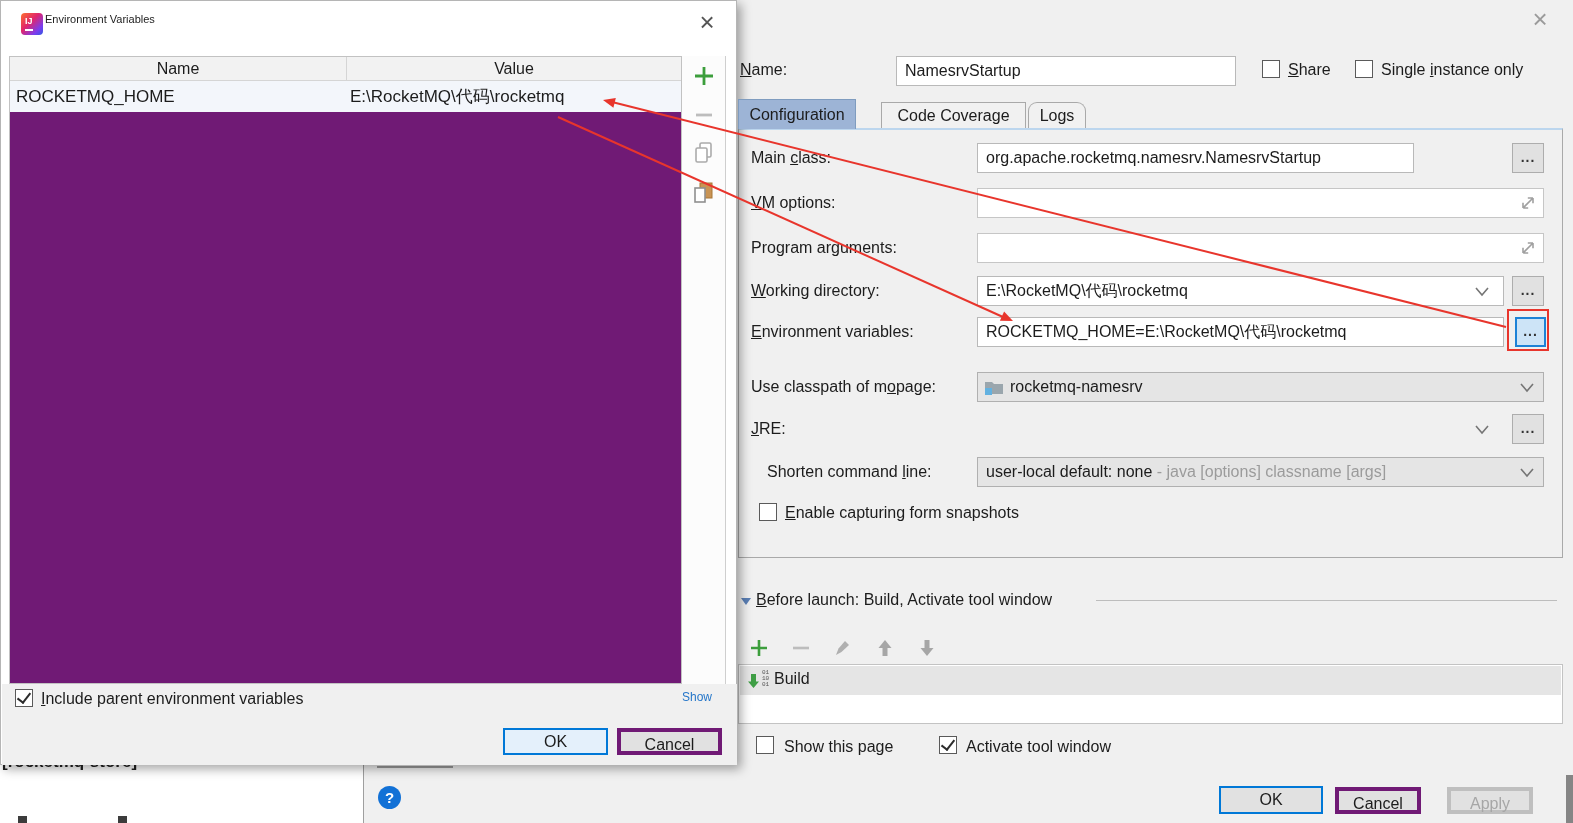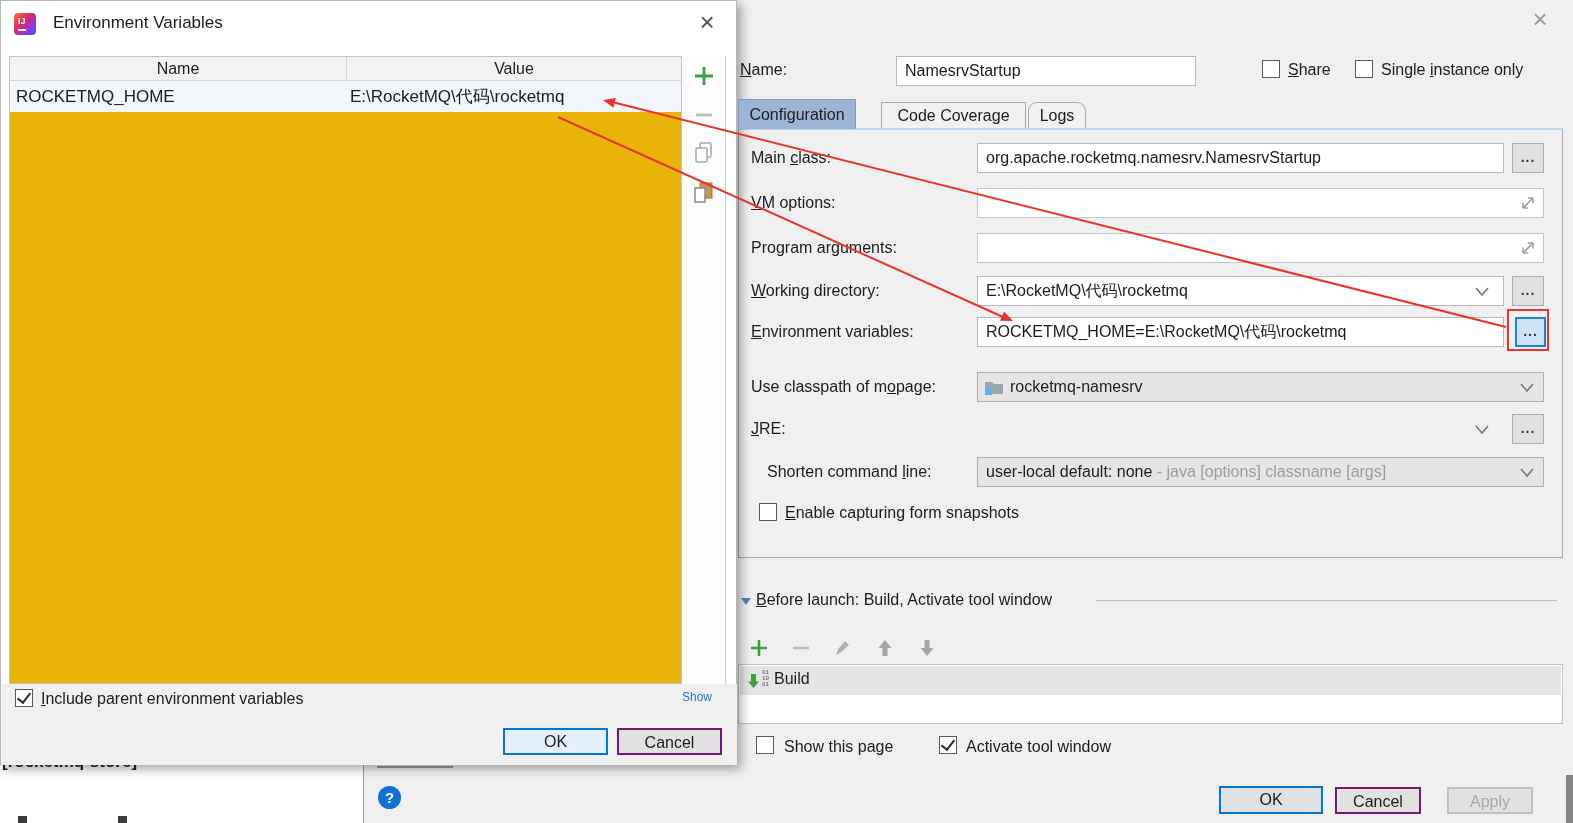--- a/index.html
+++ b/index.html
@@ -19,21 +19,21 @@
   
   #run-dialog { position:absolute; left:363px; top:0; width:1210px; height:823px;
     background:#f0f0f0; border-left:1px solid #9f9f9f; }
   .close-x { font-size:26px; line-height:30px; text-align:center; cursor:default; }
   .field { background:#fff; border:1px solid #b9b9b9; font-size:16px; line-height:28px;
     padding:0 8px; white-space:nowrap; overflow:hidden; }
   .combo-gray { background:#e5e5e5; border:1px solid #b0b0b0; }
   .btn-dots { background:#e1e1e1; border:1px solid #adadad; font-size:14px; font-weight:bold;
     text-align:center; line-height:26px; letter-spacing:1px; color:#333; }
   .btn-dots.focused { background:#cde4f7; border:2px solid #1e82d6; line-height:24px; }
-  .btn { background:#e1e1e1; border:2px solid #701a75; font-size:16px; text-align:center; color:#1c1c1c; }
+  .btn { background:#e1e1e1; border:4px solid #701a75; font-size:16px; text-align:center; color:#1c1c1c; }
   .btn.focus-blue { border:2px solid #0078d7; }
   .cb { width:18px; height:18px; background:#fff; border:1px solid #5a5a5a; position:absolute; }
   .cb.checked::after { content:""; position:absolute; left:4px; top:0px; width:6px; height:11px;
     border-right:2px solid #2b2b2b; border-bottom:2px solid #2b2b2b; transform:rotate(38deg); }
   .tab { position:absolute; border:1px solid #a9a9a9; border-bottom:none; background:#f1f1f1;
     font-size:16px; text-align:center; }
   .tab.selected { background:#9db4d6; border-color:#7f9cbf; z-index:2; }
   #cfg-panel { position:absolute; left:374px; top:128px; width:825px; height:430px;
     background:#f0f0f0; border:1px solid #a9a9a9; border-top:2px solid #bcd6ee; }
   .chev { position:absolute; }
@@ -43,21 +43,21 @@
 
   
   #env-dialog { position:absolute; left:0; top:0; width:737px; height:765px; background:#fff;
     border:1px solid #b5b5b5; box-shadow:4px 4px 10px rgba(0,0,0,0.35); }
   .idea-logo { position:absolute; width:22px; height:22px; border-radius:4px;
     background:linear-gradient(135deg,#ff6f2e 0%,#e0256b 42%,#7a3df0 78%,#2f59e0 100%);
     color:#fff; font-size:9px; font-weight:bold; }
   .idea-logo span { position:absolute; left:4px; top:3px; }
   .idea-logo::after { content:""; position:absolute; left:4px; bottom:4px; width:8px; height:2px; background:#fff; }
   #env-table { position:absolute; left:8px; top:55px; width:673px; height:628px;
-    background:#eab308; border:1px solid #c2c2c2; }
+    background:#701a75; border:1px solid #c2c2c2; }
   .th { position:absolute; top:0; height:24px; background:#f2f2f2; font-size:16px;
     text-align:center; line-height:23px; border-bottom:1px solid #d5d5d5; }
   .env-row { position:absolute; top:24px; left:0; width:100%; height:31px; background:#f3f6fb;
     font-size:17px; line-height:31px; }
   #env-toolbar { position:absolute; left:681px; top:55px; width:44px; height:628px;
     background:#fcfcfc; border-right:1px solid #cfcfcf; }
   .tool-ic { position:absolute; left:11px; }
   #env-bottom { position:absolute; left:1px; top:683px; width:735px; height:81px; background:#f0f0f0; }
   .link { color:#2576c9; font-size:12px; }
 
@@ -78,36 +78,36 @@
     <div class="editor-frag" style="left:2px; top:752px;">[rocketmq-store]</div>
     <div class="frag-mark" style="left:18px; top:816px;"></div>
     <div class="frag-mark" style="left:118px; top:816px;"></div>
   </div>
 
   <div id="run-dialog">
 
     <div class="abs close-x" style="left:1160px; top:4px; width:32px; height:32px; color:#9b9b9b;">×</div>
 
     <div class="abs lbl" style="left:376px; top:61px;"><span class="u">N</span><span>ame:</span></div>
-    <div class="abs field" style="left:532px; top:56px; width:300px; height:30px;">NamesrvStartup</div>
+    <div class="abs field" style="left:532px; top:56px; width:340px; height:30px;">NamesrvStartup</div>
 
     <div class="cb" style="left:898px; top:60px;"></div>
     <div class="abs lbl" style="left:924px; top:61px;"><span class="u">S</span><span>hare</span></div>
 
     <div class="cb" style="left:991px; top:60px;"></div>
     <div class="abs lbl" style="left:1017px; top:61px;"><span>Single </span><span class="u">i</span><span>nstance only</span></div>
 
     <div class="tab selected" style="left:374px; top:99px; width:118px; height:30px; line-height:29px;">Configuration</div>
     <div class="tab" style="left:517px; top:102px; width:145px; height:27px; line-height:26px;">Code Coverage</div>
     <div class="tab" style="left:664px; top:102px; width:58px; height:39px; line-height:26px;border-radius:9px;">Logs</div>
 
     <div id="cfg-panel">
 
       <div class="abs lbl" style="left:12px; top:19px;"><span>Main </span><span class="u">c</span><span>lass:</span></div>
-      <div class="abs field" style="left:238px; top:13px; width:527px; height:30px;">org.apache.rocketmq.namesrv.NamesrvStartup</div>
+      <div class="abs field" style="left:238px; top:13px; width:437px; height:30px;">org.apache.rocketmq.namesrv.NamesrvStartup</div>
       <div class="abs btn-dots" style="left:773px; top:13px; width:32px; height:30px;">...</div>
 
       <div class="abs lbl" style="left:12px; top:64px;"><span class="u">V</span><span>M options:</span></div>
       <div class="abs field" style="left:238px; top:58px; width:567px; height:30px; border-color:#c6c6c6;"></div>
       <svg class="abs" style="left:778px; top:62px;" width="22" height="22">
         <path d="M6 16 L16 6 M16 6 L10.8 6 M16 6 L16 11.2 M6 16 L11.2 16 M6 16 L6 10.8" stroke="#a0a0a0" stroke-width="1.6" fill="none"></path>
       </svg>
 
       <div class="abs lbl" style="left:12px; top:109px;"><span>Program ar</span><span class="u">g</span><span>uments:</span></div>
       <div class="abs field" style="left:238px; top:103px; width:567px; height:30px; border-color:#c6c6c6;"></div>
@@ -193,24 +193,24 @@
 
     <div class="help-circle" style="left:14px; top:786px;">?</div>
     <div class="abs btn focus-blue" style="left:855px; top:786px; width:104px; height:28px; line-height:24px;">OK</div>
     <div class="abs btn" style="left:971px; top:787px; width:86px; height:27px; line-height:25px;">Cancel</div>
     <div class="abs btn" style="left:1083px; top:787px; width:86px; height:27px; line-height:25px; color:#a6a6a6; border-color:#bfbfbf;">Apply</div>
   </div>
 
   <div id="dark-strip"></div>
 
   <div id="env-dialog">
-    <div class="idea-logo" style="left:13px; top:12px;">
+    <div class="idea-logo" style="left:20px; top:12px;">
         <span>IJ</span>
       </div>
-    <div class="abs" style="left:52px; top:12px; font-size:17px;">Environment Variables</div>
+    <div class="abs" style="left:44px; top:12px; font-size:11px;">Environment Variables</div>
     <div class="abs close-x" style="left:690px; top:6px; width:32px; height:32px; color:#555;">×</div>
 
     <div id="env-table">
       <div class="th" style="left:0; width:337px; border-right:1px solid #d5d5d5;">Name</div>
       <div class="th" style="left:337px; width:334px;">Value</div>
       <div class="env-row">
         <span class="abs" style="left:6px;">ROCKETMQ_HOME</span>
         <span class="abs" style="left:340px;">E:\RocketMQ\代码\rocketmq</span>
       </div>
     </div>

